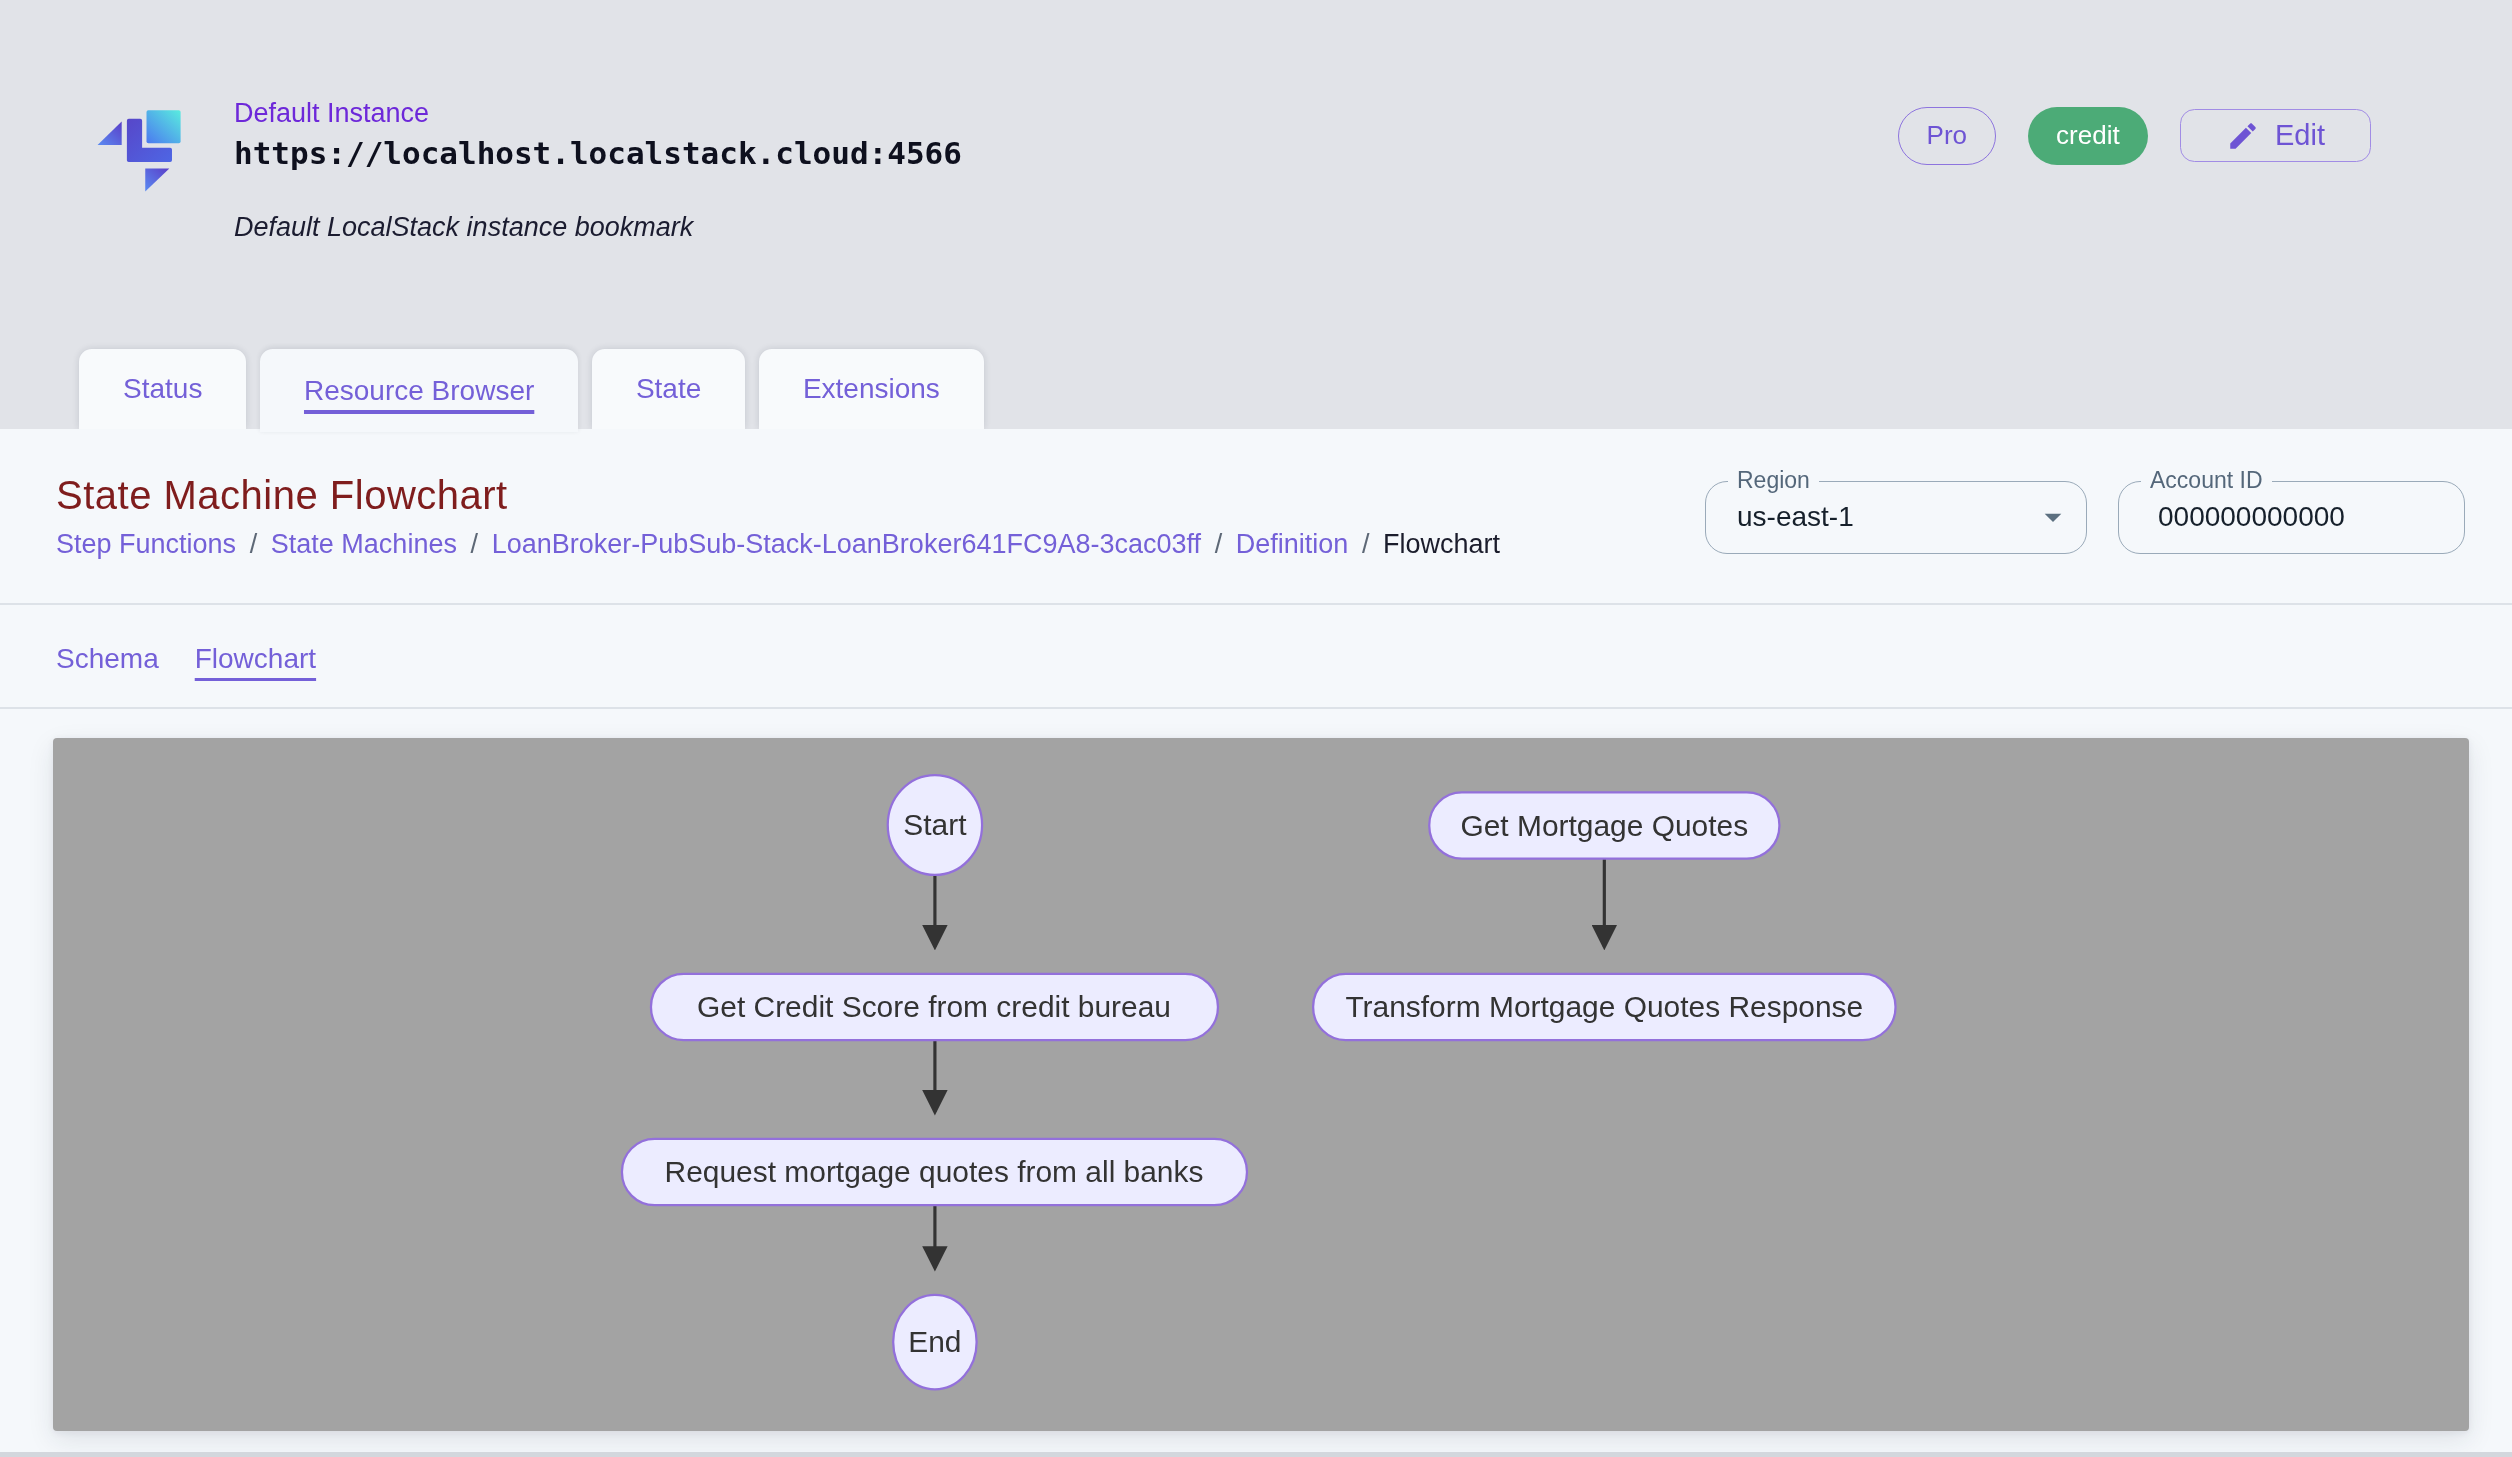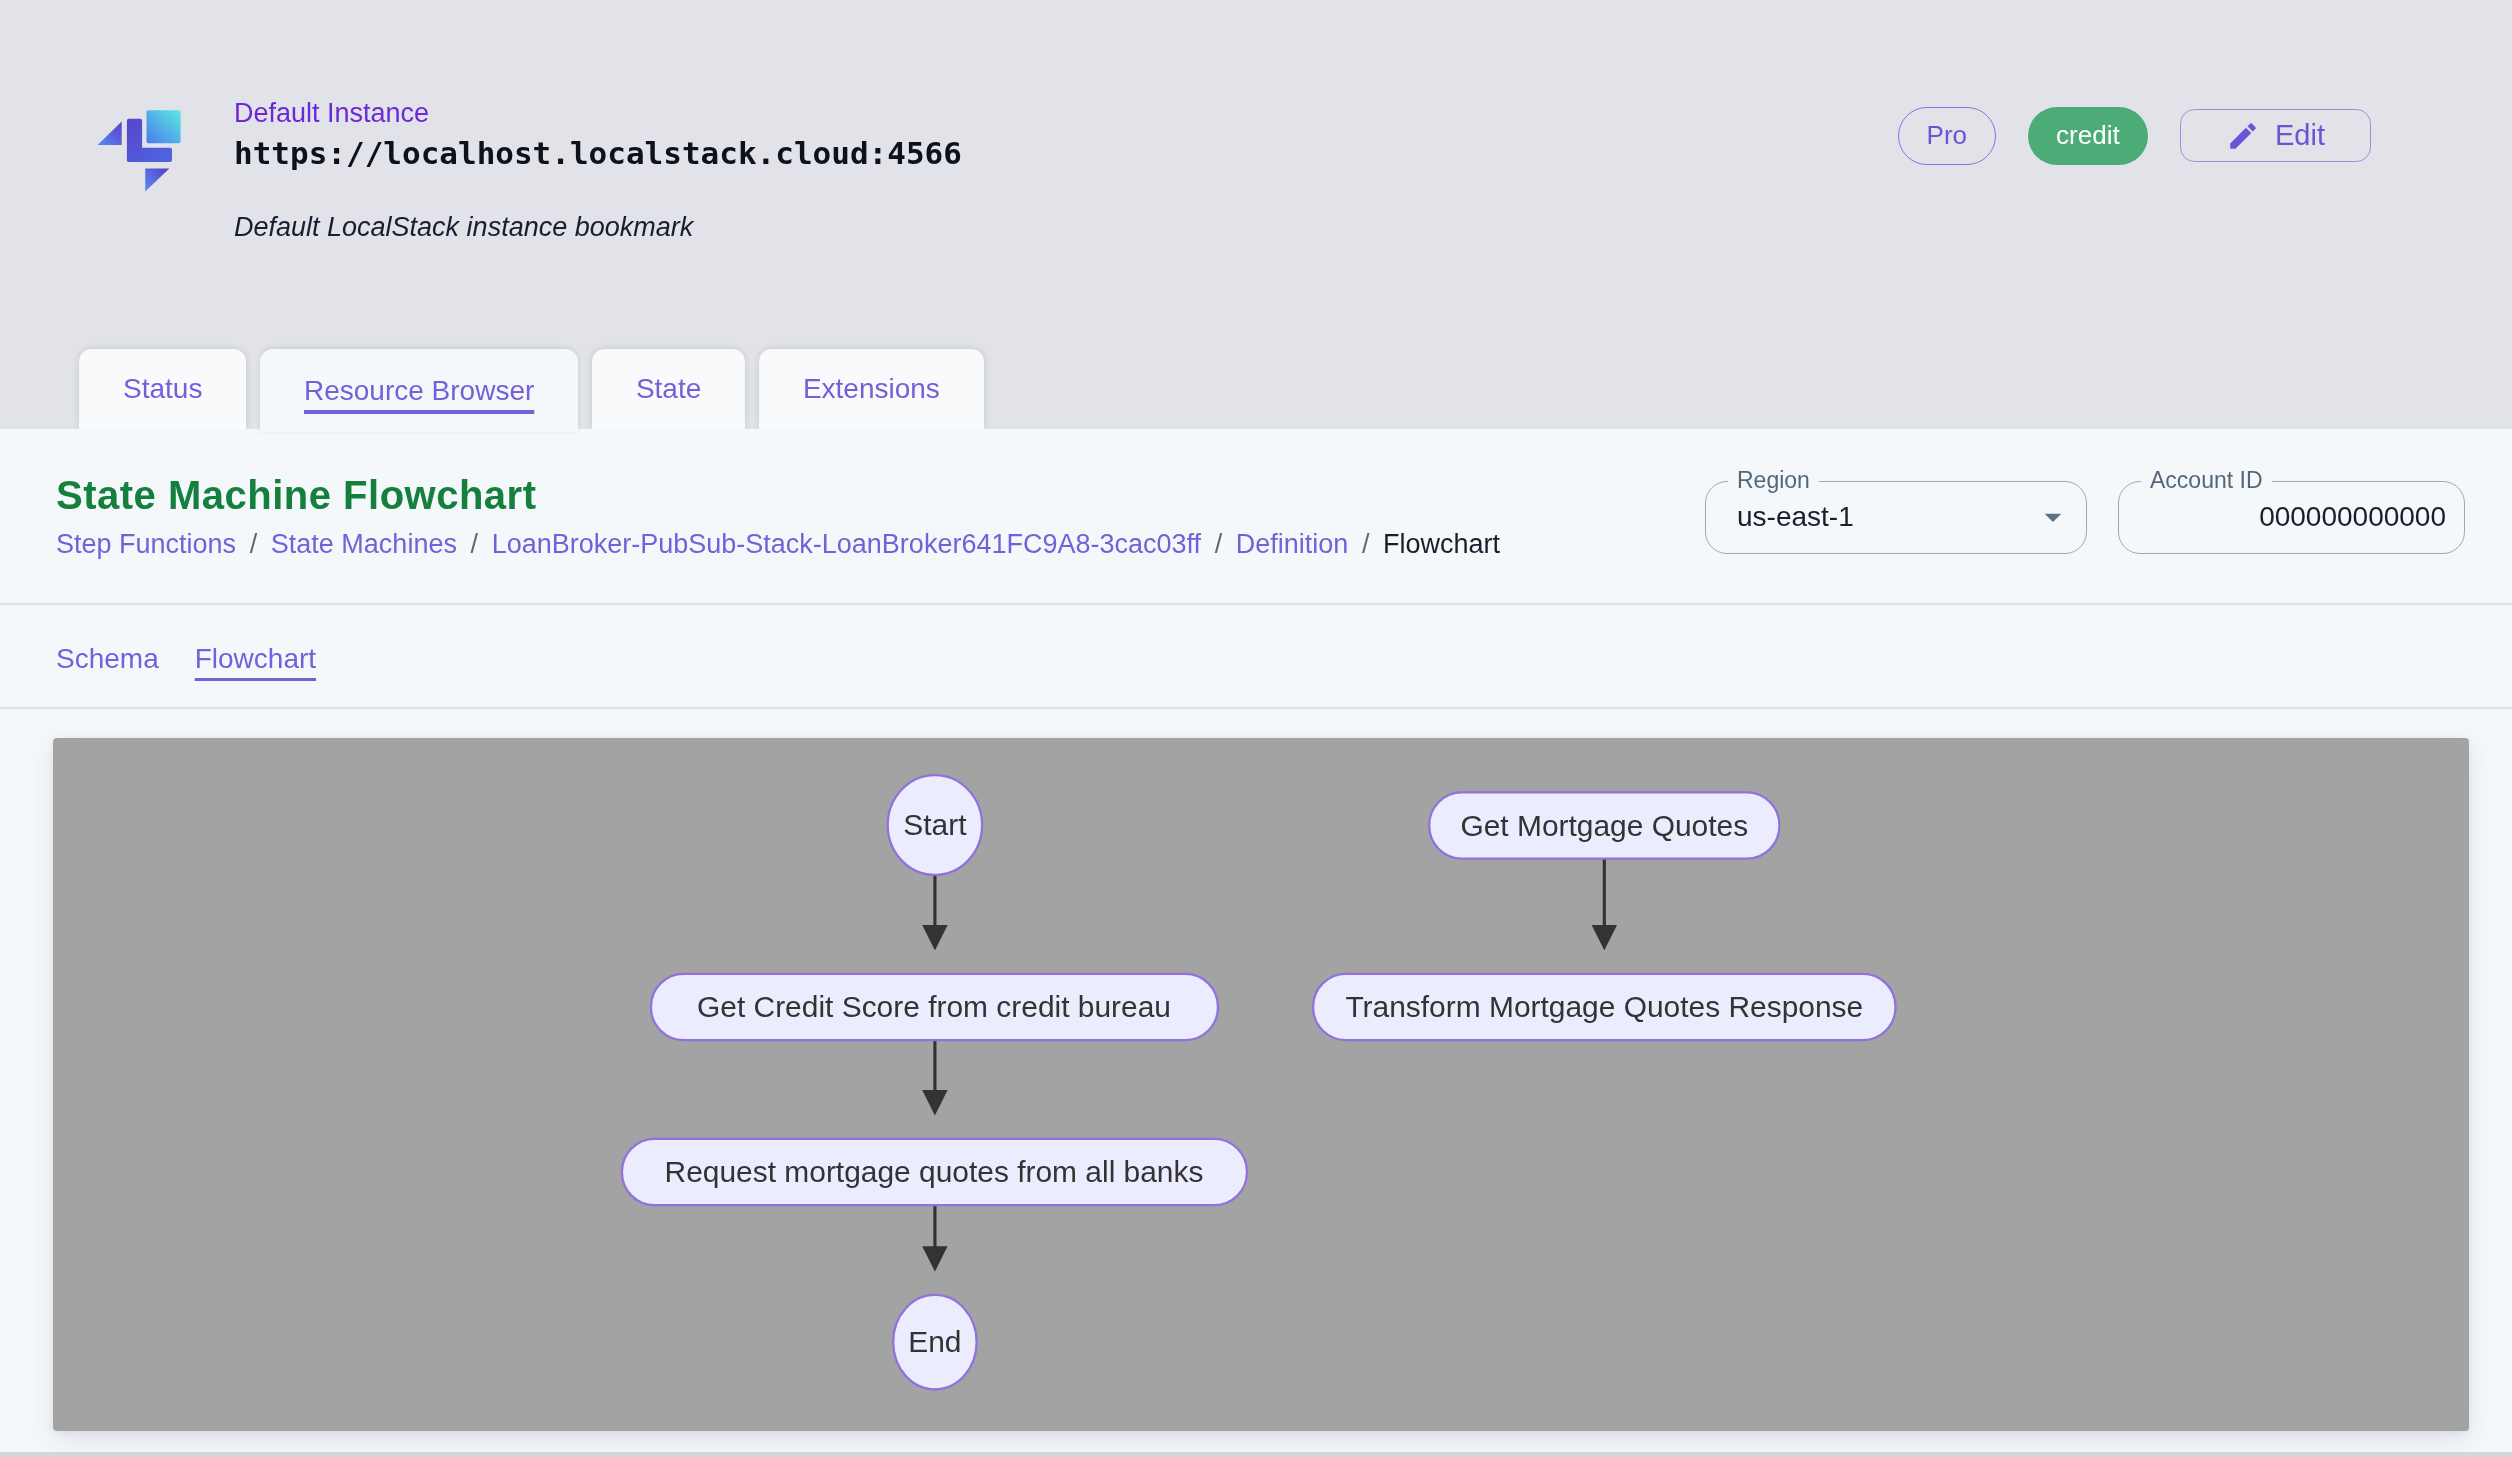--- a/index.html
+++ b/index.html
@@ -30,34 +30,34 @@
   
   .tabs { position: absolute; left: 79px; top: 349px; display: flex; gap: 13.6px; align-items: flex-start; }
   .tab { height: 80px; padding: 0 44px; display: flex; align-items: center;
     background: #f8fafc; border-radius: 12.7px 12.7px 0 0; font-size: 28px; color: #7460d8;
     box-shadow: 0 0 7.3px rgba(25,35,55,0.14); cursor: pointer; }
   .tab.active { background: #f5f8fb; height: 83px; box-shadow: 0 -1.8px 5.4px rgba(25,35,55,0.10); position: relative; z-index: 3; }
   .tab.active span { text-decoration: underline; text-decoration-thickness: 3.6px; text-underline-offset: 10px; }
 
   
   .panel { position: absolute; left: 0; right: 0; top: 429px; bottom: 0; background: #f5f8fb; z-index: 1; }
-  .page-title { position: absolute; left: 56px; top: 44px; font-size: 40px; font-weight: 700; color: #15803d; letter-spacing: 0.5px; }
+  .page-title { position: absolute; left: 56px; top: 44px; font-size: 40px; font-weight: 400; color: #7f1d1d; letter-spacing: 0.5px; }
   .breadcrumb { position: absolute; left: 56px; top: 100px; font-size: 27px; display: flex; align-items: center; }
   .breadcrumb a { color: #7460d8; text-decoration: none; cursor: pointer; }
   .crumb-sep { color: #5d6876; padding: 0 13.6px; }
   .crumb-current { color: #1b1d2c; }
 
   .field { position: absolute; height: 73px; border: 1.8px solid #9aaab9; border-radius: 22px; }
   .field-region  { left: 1705px; top: 52px; width: 382px; cursor: pointer; }
   .field-account { left: 2118px; top: 52px; width: 347px; padding-left: 8px; }
   .field-label { position: absolute; top: -15.4px; left: 22px; background: #f5f8fb; padding: 0 9px; font-size: 23px; color: #54677a; }
   .field-value { font-size: 28px; color: #16202b; padding-left: 31px; line-height: 70px; }
   .field-arrow { position: absolute; right: 12.7px; top: 15.4px; width: 40px; height: 40px; }
   .field input { width: 100%; height: 70px; background: transparent; border: none; outline: none;
-    font-family: "Liberation Sans", sans-serif; font-size: 28px; color: #16202b; padding: 0 18px 0 31px; text-align: right; }
+    font-family: "Liberation Sans", sans-serif; font-size: 28px; color: #16202b; padding: 0 18px 0 31px; }
 
   .divider { position: absolute; left: 0; right: 0; height: 1.8px; background: #dde2e8; }
   .divider-1 { top: 174px; }
   .divider-2 { top: 278px; }
 
   .subtabs { position: absolute; left: 56px; top: 203px; display: flex; gap: 36px; text-align: center; }
   .subtab { font-size: 28px; color: #7460d8; padding: 11px 0; cursor: pointer; }
   .subtab.active { text-decoration: underline; text-decoration-thickness: 2.7px; text-underline-offset: 10px; }
 
   .card { position: absolute; left: 53px; top: 309px; width: 2416px; height: 693px;

